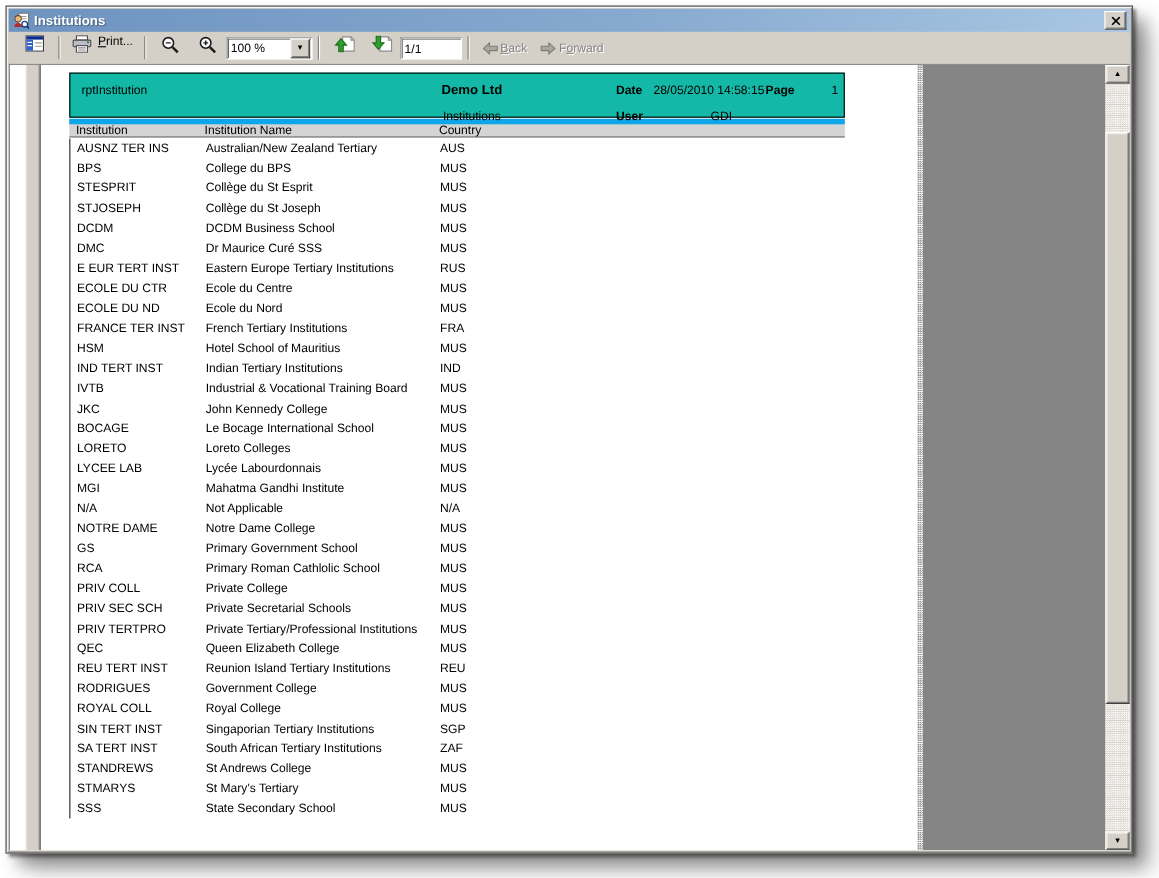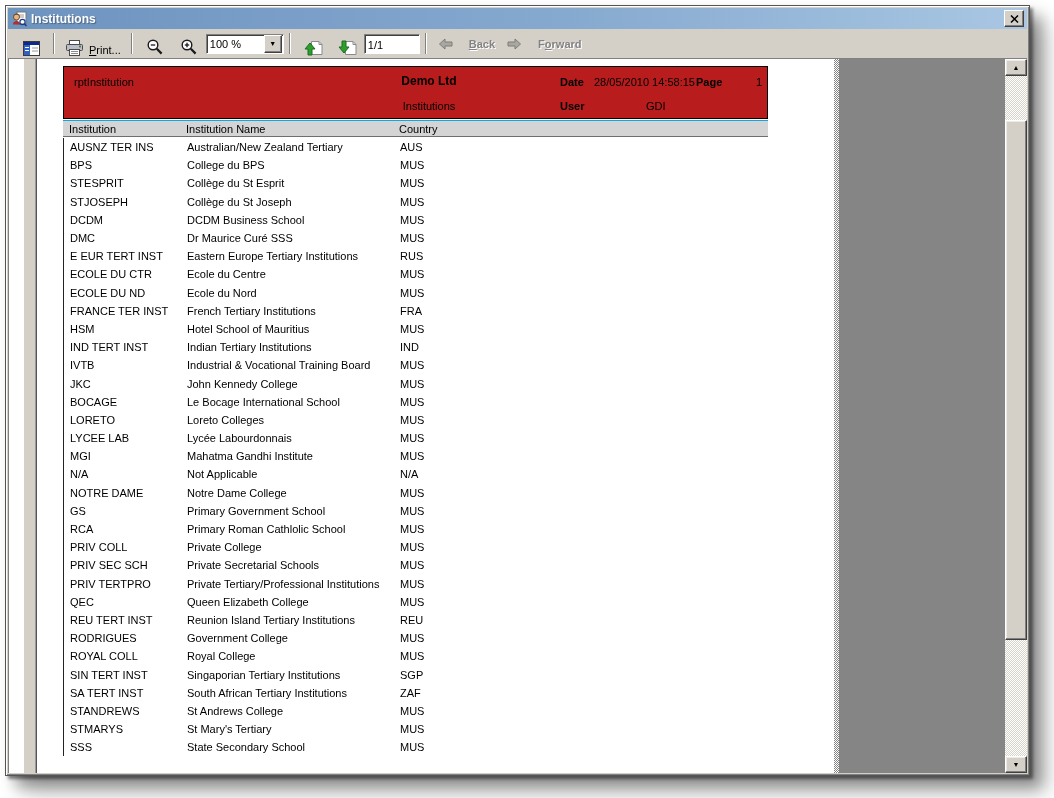--- a/index.html
+++ b/index.html
@@ -30,21 +30,21 @@
     border:1px solid;border-color:#fff #404040 #404040 #fff;
     box-shadow:inset -1px -1px 0 #808080;
     display:flex;align-items:center;justify-content:center;cursor:default;
   }
   
   .toolbar{
     height:29px;flex:0 0 29px;display:flex;align-items:center;
     padding-left:6px;background:#d4d0c8;
   }
   .tb-btn{
-    height:24px;min-width:24px;display:flex;align-items:flex-end;justify-content:center;
+    height:24px;min-width:24px;display:flex;align-items:flex-start;justify-content:center;
     gap:5px;background:transparent;border:1px solid transparent;padding:0 4px;
     font-family:"Liberation Sans",sans-serif;font-size:11px;color:#000;
   }
   .tb-sep{width:0;height:21px;border-left:1px solid #808080;border-right:1px solid #ffffff;margin:0 5px;}
   .u{text-decoration:underline;}
   .sunken{
     background:#fff;height:20px;box-sizing:border-box;
     border:1px solid;border-color:#808080 #fff #fff #808080;
     box-shadow:inset 1px 1px 0 #404040;
   }
@@ -54,21 +54,21 @@
     font-family:"Liberation Sans",sans-serif;font-size:11px;padding:2px 3px;
   }
   .combo-btn{
     width:16px;height:16px;margin:1px;flex:0 0 16px;background:#d4d0c8;
     border:1px solid;border-color:#fff #404040 #404040 #fff;
     box-shadow:inset -1px -1px 0 #808080;
     display:flex;align-items:center;justify-content:center;
     font-size:7px;line-height:7px;color:#000;
   }
   .pagebox{width:56px;}
-  .navlink{display:flex;align-items:center;gap:16px;padding:0 6px;font-weight:bold;}
+  .navlink{display:flex;align-items:center;gap:2px;padding:0 6px;}
   .navlink .lbl{color:#848284;text-shadow:1px 1px 0 #ffffff;font-size:11px;}
   
   .pane{
     position:relative;flex:1;background:#fff;overflow:hidden;
     border-top:1px solid #808080;border-left:1px solid #808080;
   }
   .gtree-strip{position:absolute;left:0;top:0;bottom:0;width:14px;background:#fff;}
   .splitter{
     position:absolute;left:14px;top:0;bottom:0;width:12px;background:#d4d0c8;
     border-left:1px solid #ffffff;border-right:1px solid #555;
@@ -97,36 +97,36 @@
   .sb-up{top:0;} .sb-down{bottom:0;}
   .sb-thumb{
     position:absolute;left:0;width:22px;top:61px;height:520px;background:#d4d0c8;
     border:1px solid;border-color:#fff #404040 #404040 #fff;
     box-shadow:inset -1px -1px 0 #808080, inset 1px 1px 0 #eceae4;
     box-sizing:border-box;
   }
   
   .page-content{position:absolute;left:54px;top:7px;width:705px;font-size:11px;color:#000;}
   .rpt-header{
-    position:relative;height:53px;background:#b91c1c;border:1px solid #000;
+    position:relative;height:41px;background:#14b8a6;border:1px solid #000;
     box-sizing:border-box;
   }
   .rpt-header .abs{position:absolute;white-space:nowrap;}
   .rh-name{left:10px;top:9px;}
   .rh-company{left:200px;top:7px;width:330px;text-align:center;font-weight:bold;font-size:12px;}
   .rh-sub{left:200px;top:33px;width:330px;text-align:center;}
   .rh-datelbl{left:496px;top:9px;font-weight:bold;}
   .rh-dateval{left:530px;top:9px;}
   .rh-pagelbl{left:632px;top:9px;font-weight:bold;}
   .rh-pageval{left:692px;top:9px;}
   .rh-userlbl{left:496px;top:33px;font-weight:bold;}
   .rh-userval{left:582px;top:33px;}
   .rpt-colhead{
     margin-top:1px;height:17px;background:#d4d4d4;display:flex;align-items:center;
-    padding-left:6px;border-top:1px solid #0ea5e9;border-bottom:1px solid #6e6e6e;
+    padding-left:6px;border-top:5px solid #0ea5e9;border-bottom:1px solid #6e6e6e;
     box-sizing:border-box;
   }
   .rpt-body{margin-top:1px;border-left:1px solid #222;}
   .rpt-row{height:18.2px;display:flex;align-items:center;padding-left:6px;}
   .c1{width:117px;flex:0 0 117px;white-space:nowrap;overflow:hidden;}
   .c2{width:213px;flex:0 0 213px;white-space:nowrap;overflow:hidden;}
   .c3{flex:1;white-space:nowrap;}
 </style>
 </head>
 <body>

